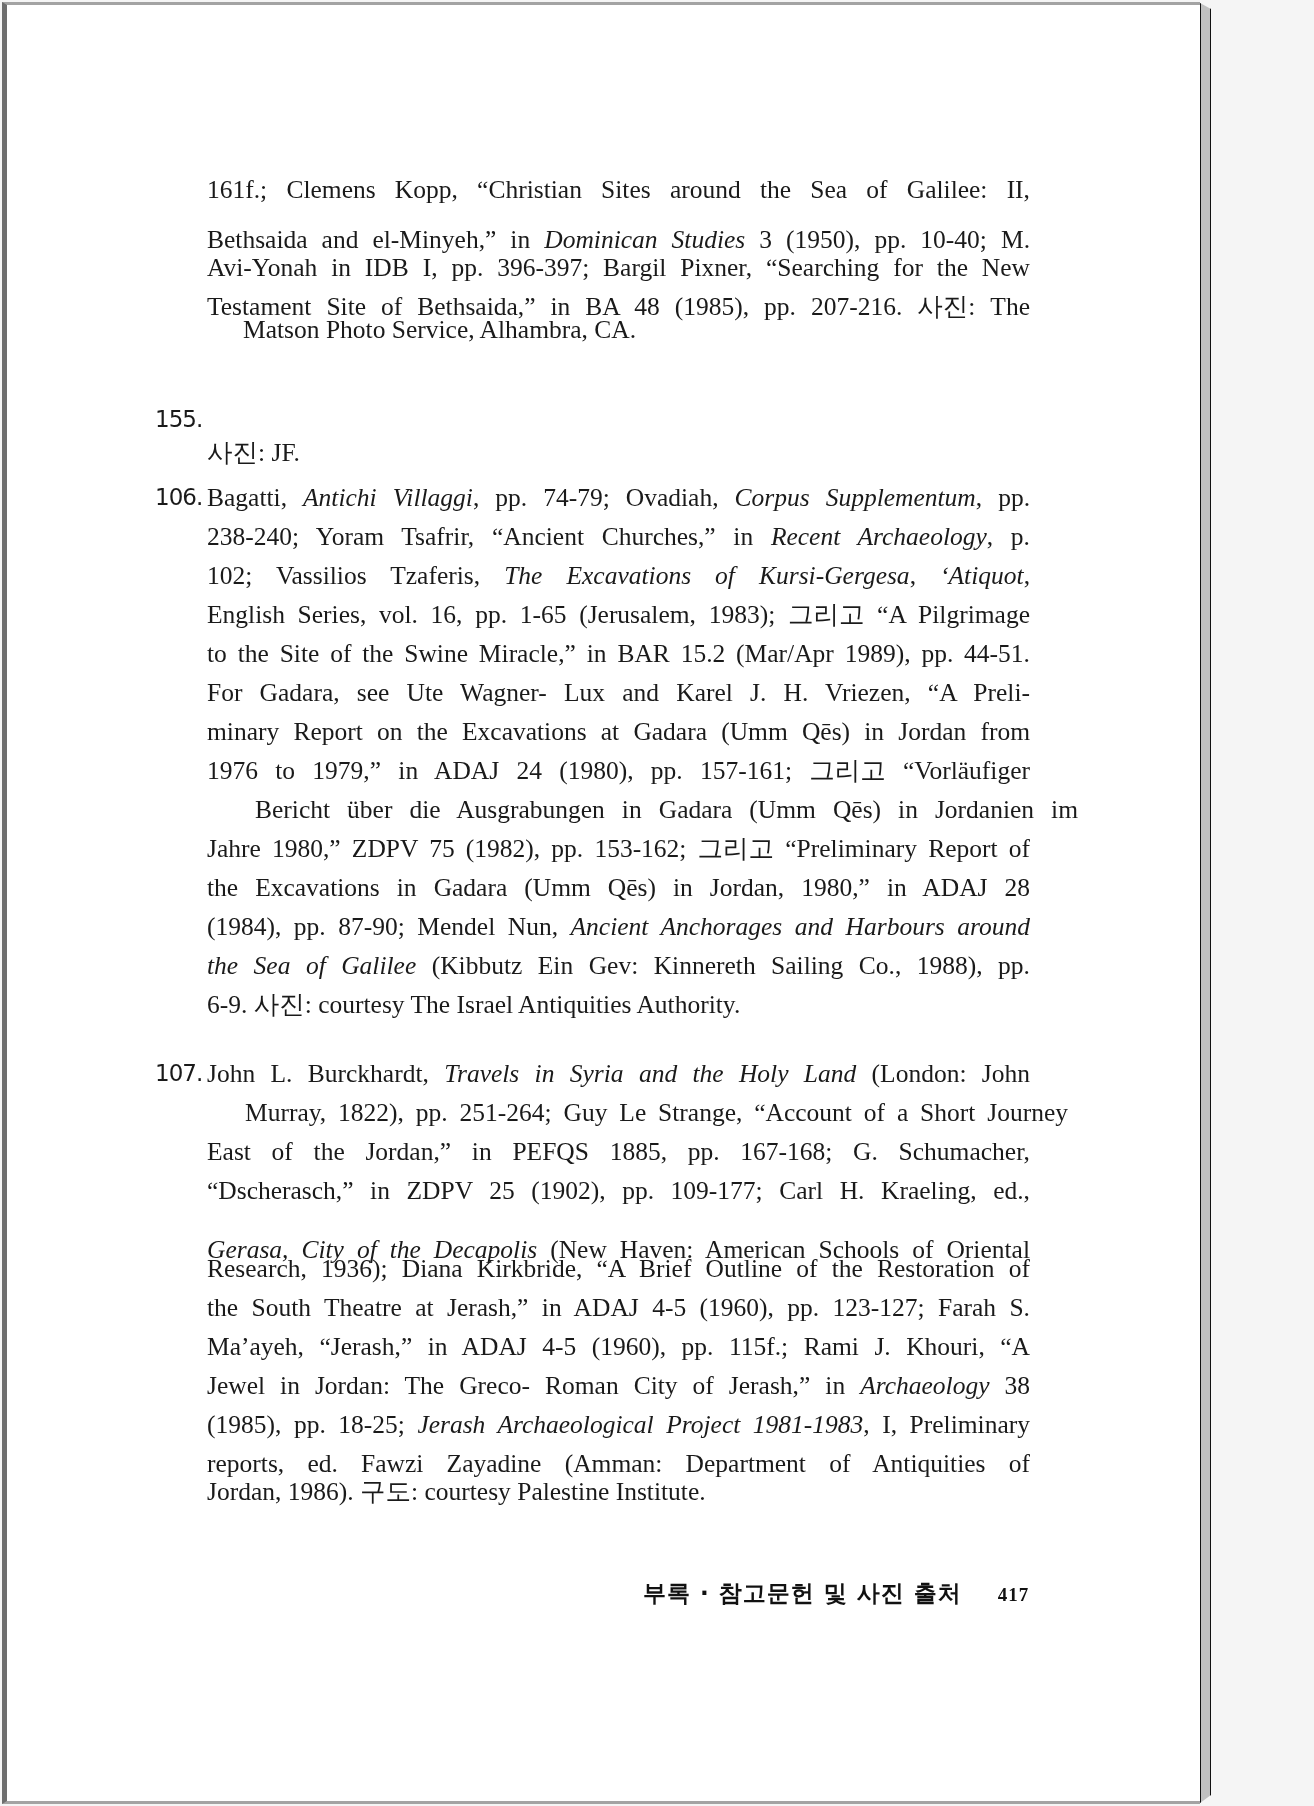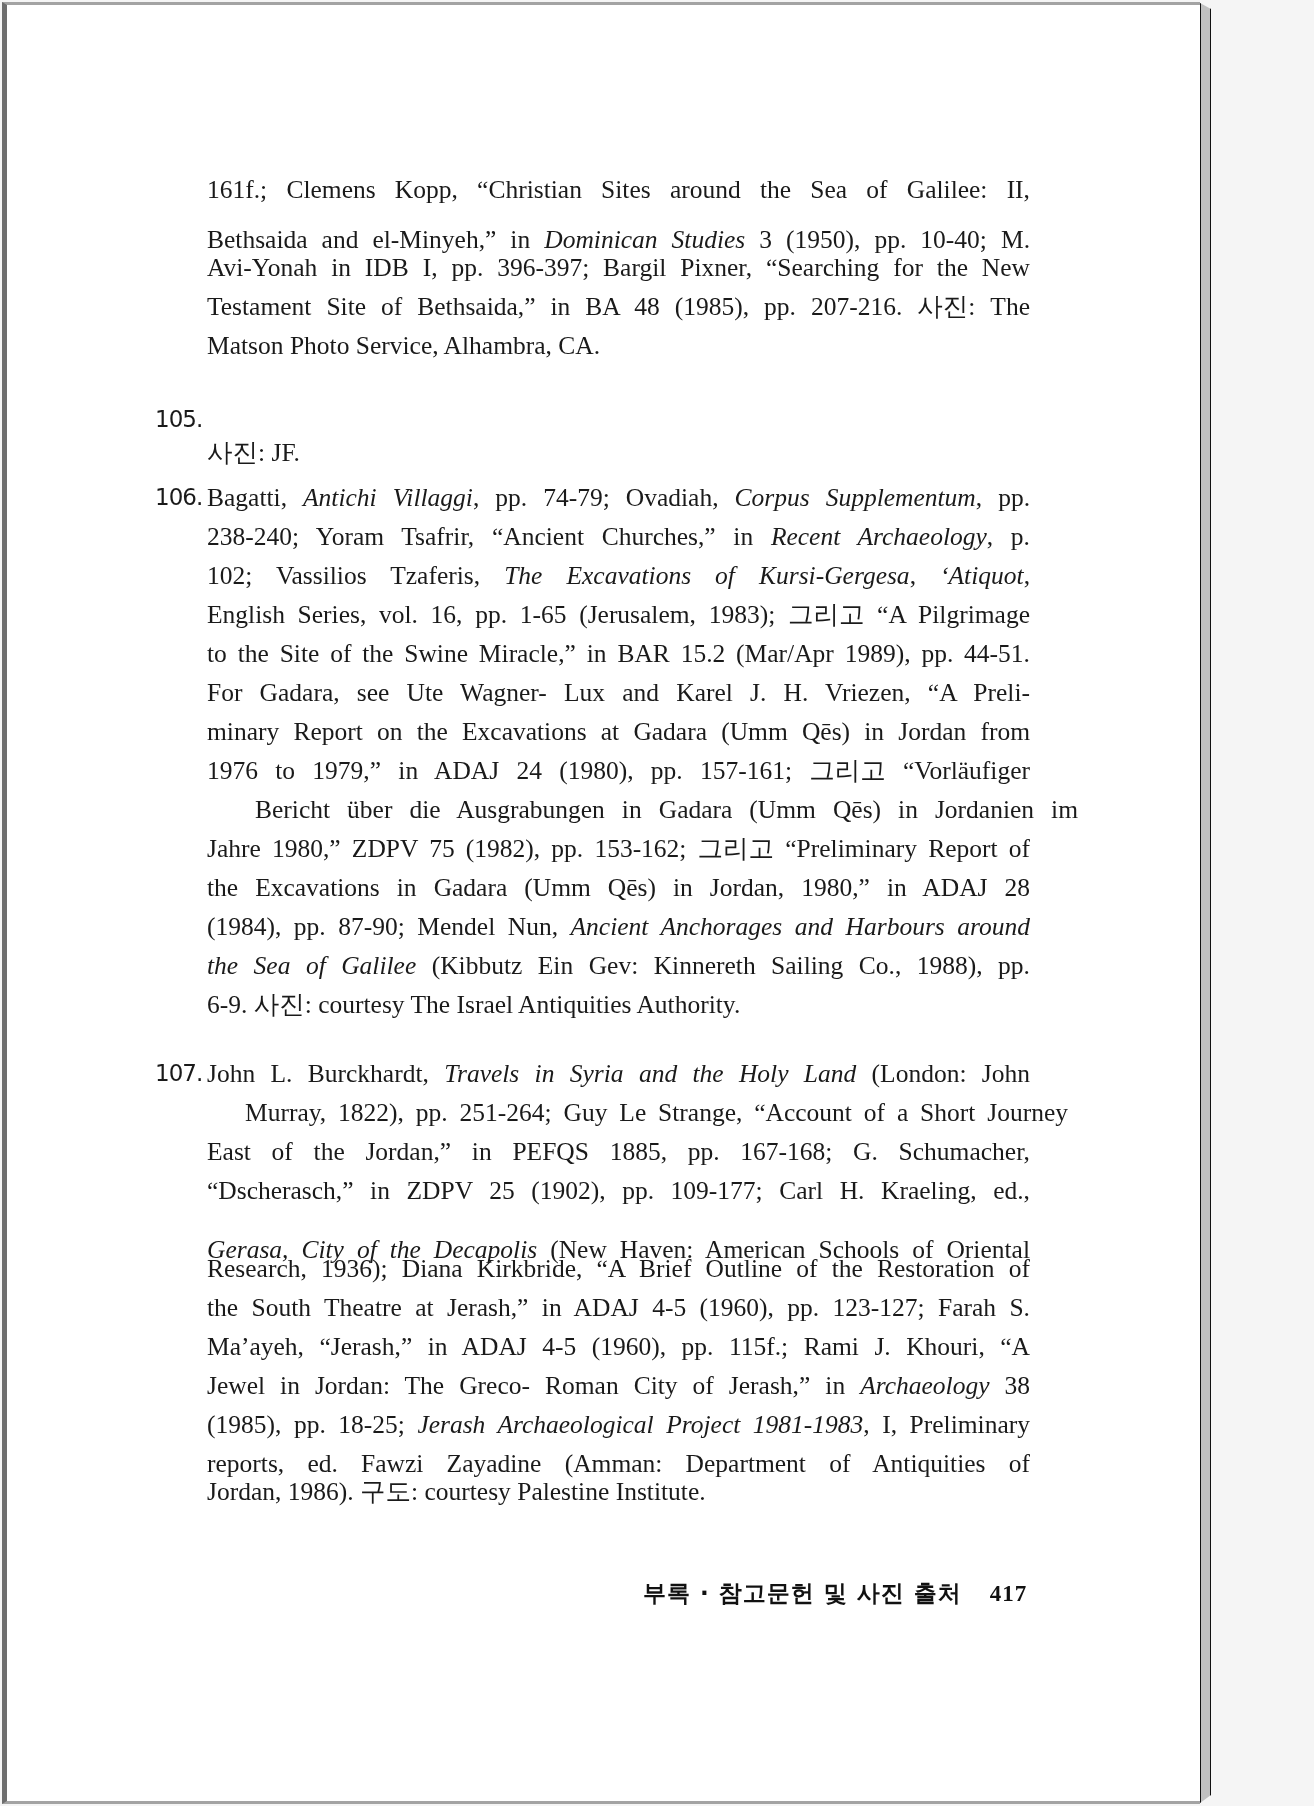--- a/index.html
+++ b/index.html
@@ -37,38 +37,38 @@
   .num {
     position: absolute; left: 155px; font-size: 25.5px; line-height: 39px;
     font-family: "DejaVu Sans", sans-serif; font-size: 23px; letter-spacing: -1px;
   }
   i { font-style: italic; }
   .footer {
     position: absolute; left: 643px; top: 1578px;
     font-family: "DejaVu Sans", sans-serif; font-weight: bold; font-size: 23px;
     color: #111; letter-spacing: 1px; white-space: nowrap;
   }
-  .footer .pg { margin-left: 28px; font-family: "Liberation Serif", serif; font-size: 23px; }
+  .footer .pg { margin-left: 36px; font-family: "Liberation Serif", serif; font-size: 19px; }
 </style>
 </head>
 <body>
 
 <div class="page"></div>
 <div class="page-edge"></div>
 
 <div class="text-block">
   <div class="entry" style="top: 170px;">
       <div class="line" style="top: 0px; white-space: nowrap;"><span>161f.; Clemens Kopp, “Christian Sites around the Sea of Galilee: II,</span></div>
       <div class="line" style="top: 39px; white-space: nowrap; margin-top: 11px;"><span>Bethsaida and el-Minyeh,” in </span><i>Dominican Studies</i><span> 3 (1950), pp. 10-40; M.</span></div>
       <div class="line" style="top: 78px; white-space: nowrap;"><span>Avi-Yonah in IDB I, pp. 396-397; Bargil Pixner, “Searching for the New</span></div>
       <div class="line" style="top: 117px; white-space: nowrap;"><span>Testament Site of Bethsaida,” in BA 48 (1985), pp. 207-216. 사진: The</span></div>
-      <div class="line last" style="top: 156px; white-space: nowrap;"><span>Matson Photo Service, Alhambra, CA.</span></div>
+      <div class="line last" style="top: 140px; white-space: nowrap; margin-left: 36px;"><span>Matson Photo Service, Alhambra, CA.</span></div>
     </div>
   <div class="entry" style="top: 400px;">
-      <span class="num" style="top: 0px;">105.</span>
+      <span class="num" style="top: 0px;">155.</span>
       <div class="line last" style="top: 0px; white-space: nowrap; margin-top: 33px;"><span>사진: JF.</span></div>
     </div>
   <div class="entry" style="top: 478px;">
       <span class="num" style="top: 0px;">106.</span>
       <div class="line" style="top: 0px; white-space: nowrap;"><span>Bagatti, </span><i>Antichi Villaggi</i><span>, pp. 74-79; Ovadiah, </span><i>Corpus Supplementum</i><span>, pp.</span></div>
       <div class="line" style="top: 39px; white-space: nowrap;"><span>238-240; Yoram Tsafrir, “Ancient Churches,” in </span><i>Recent Archaeology</i><span>, p.</span></div>
       <div class="line" style="top: 78px; white-space: nowrap;"><span>102; Vassilios Tzaferis, </span><i>The Excavations of Kursi-Gergesa</i><span>, </span><i>‘Atiquot</i><span>,</span></div>
       <div class="line" style="top: 117px; white-space: nowrap;"><span>English Series, vol. 16, pp. 1-65 (Jerusalem, 1983); 그리고 “A Pilgrimage</span></div>
       <div class="line" style="top: 156px; white-space: nowrap;"><span>to the Site of the Swine Miracle,” in BAR 15.2 (Mar/Apr 1989), pp. 44-51.</span></div>
       <div class="line" style="top: 195px; white-space: nowrap;"><span>For Gadara, see Ute Wagner- Lux and Karel J. H. Vriezen, “A Preli-</span></div>

